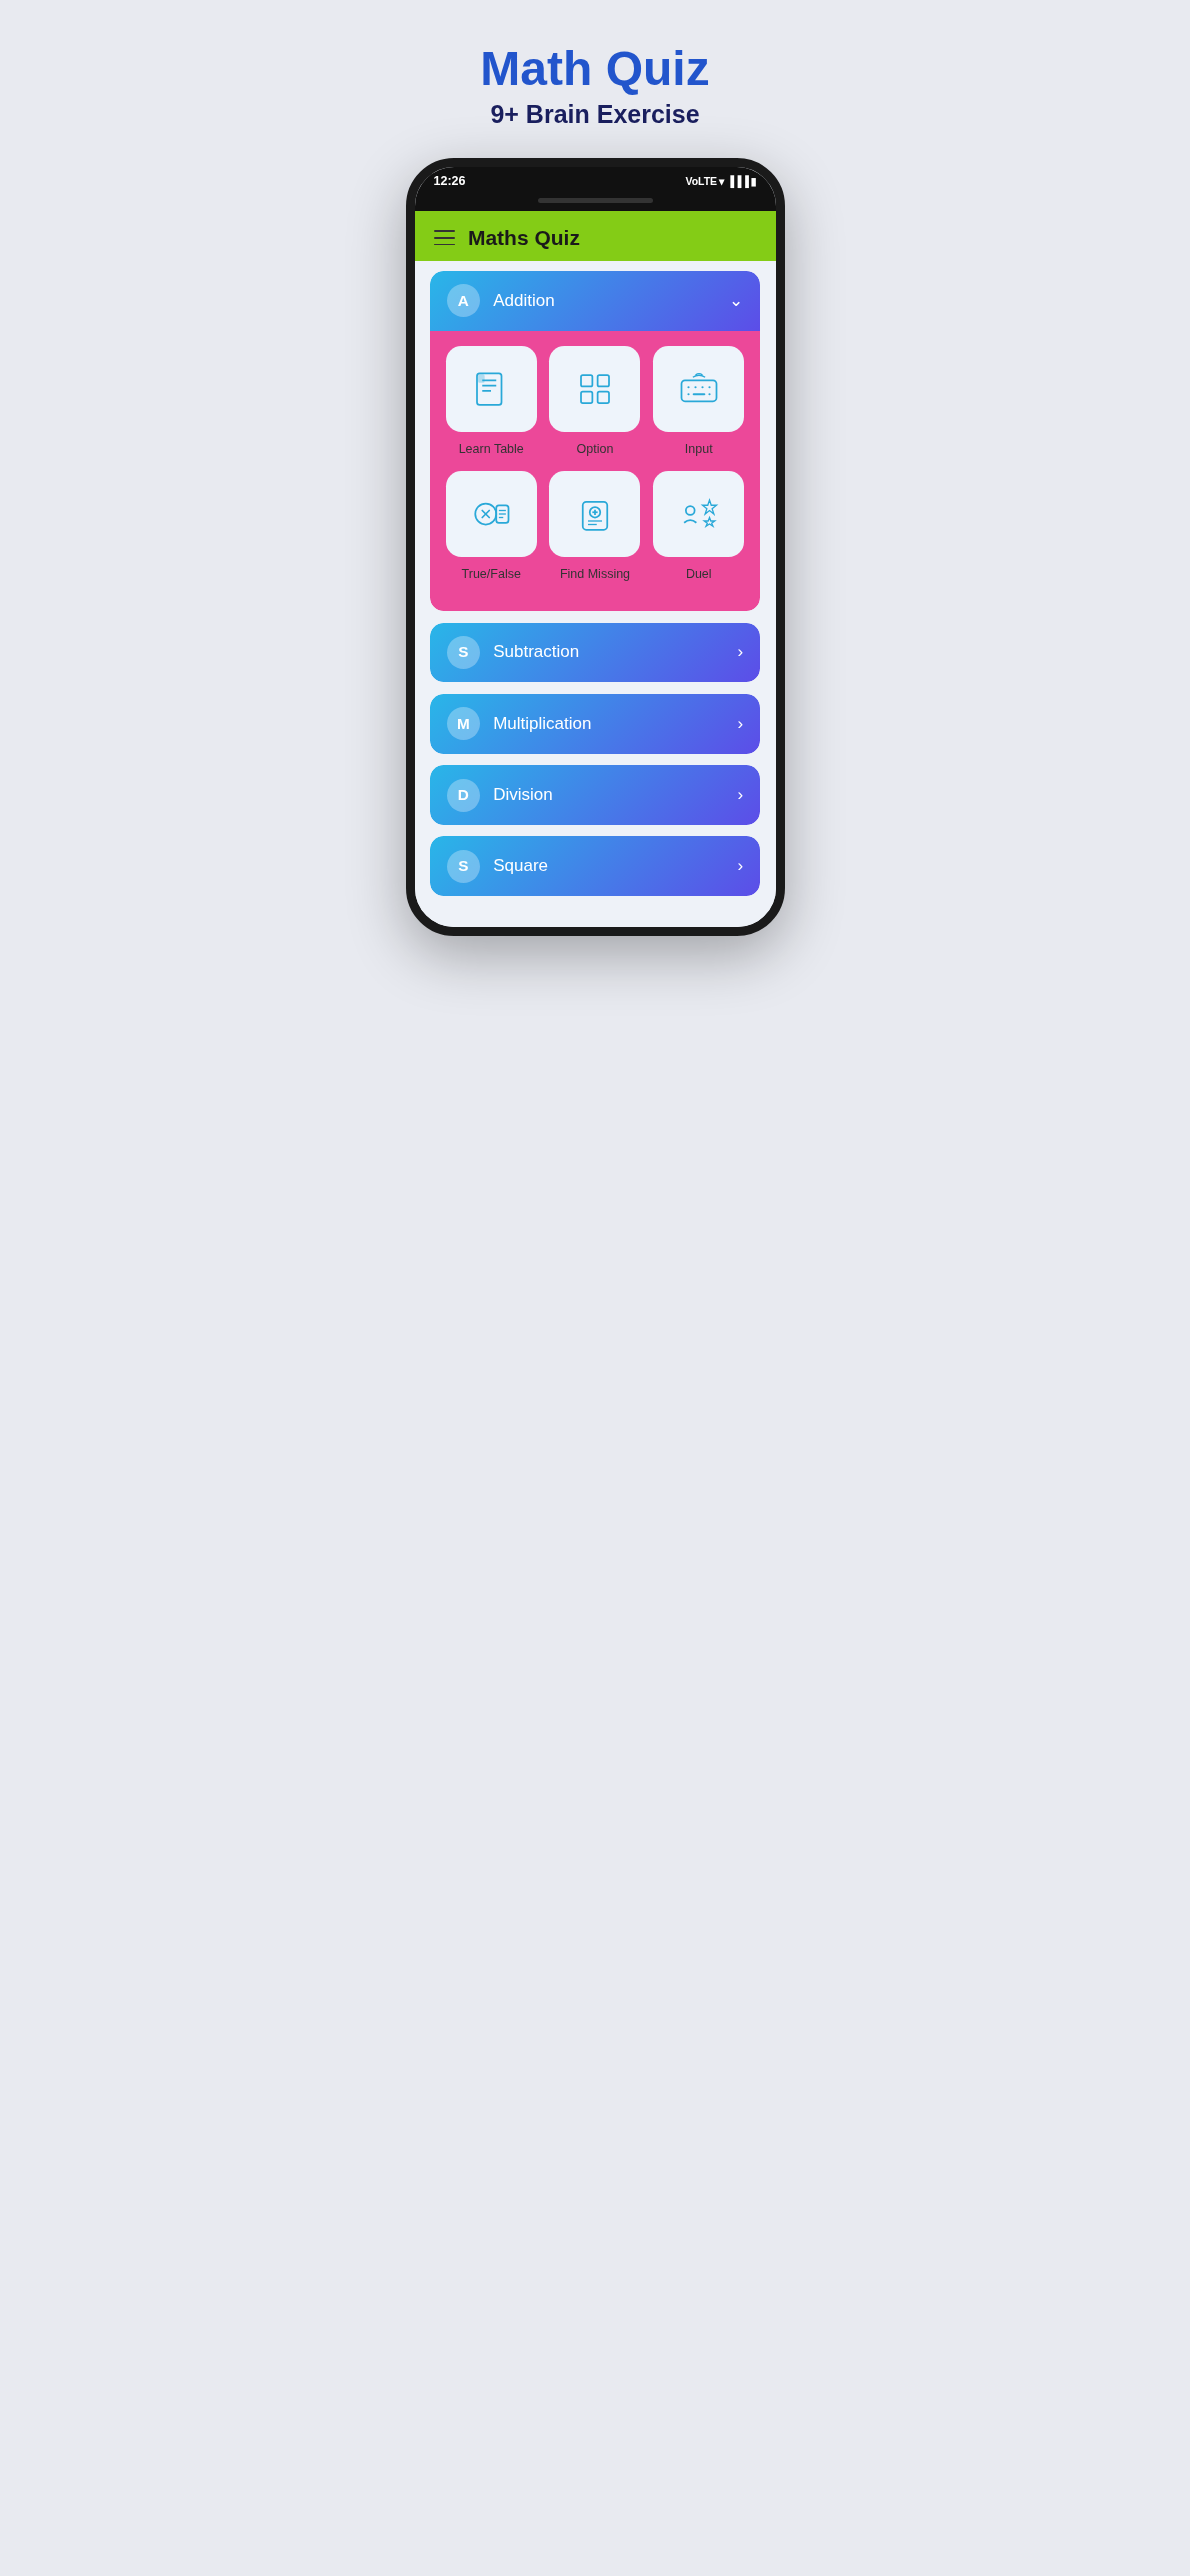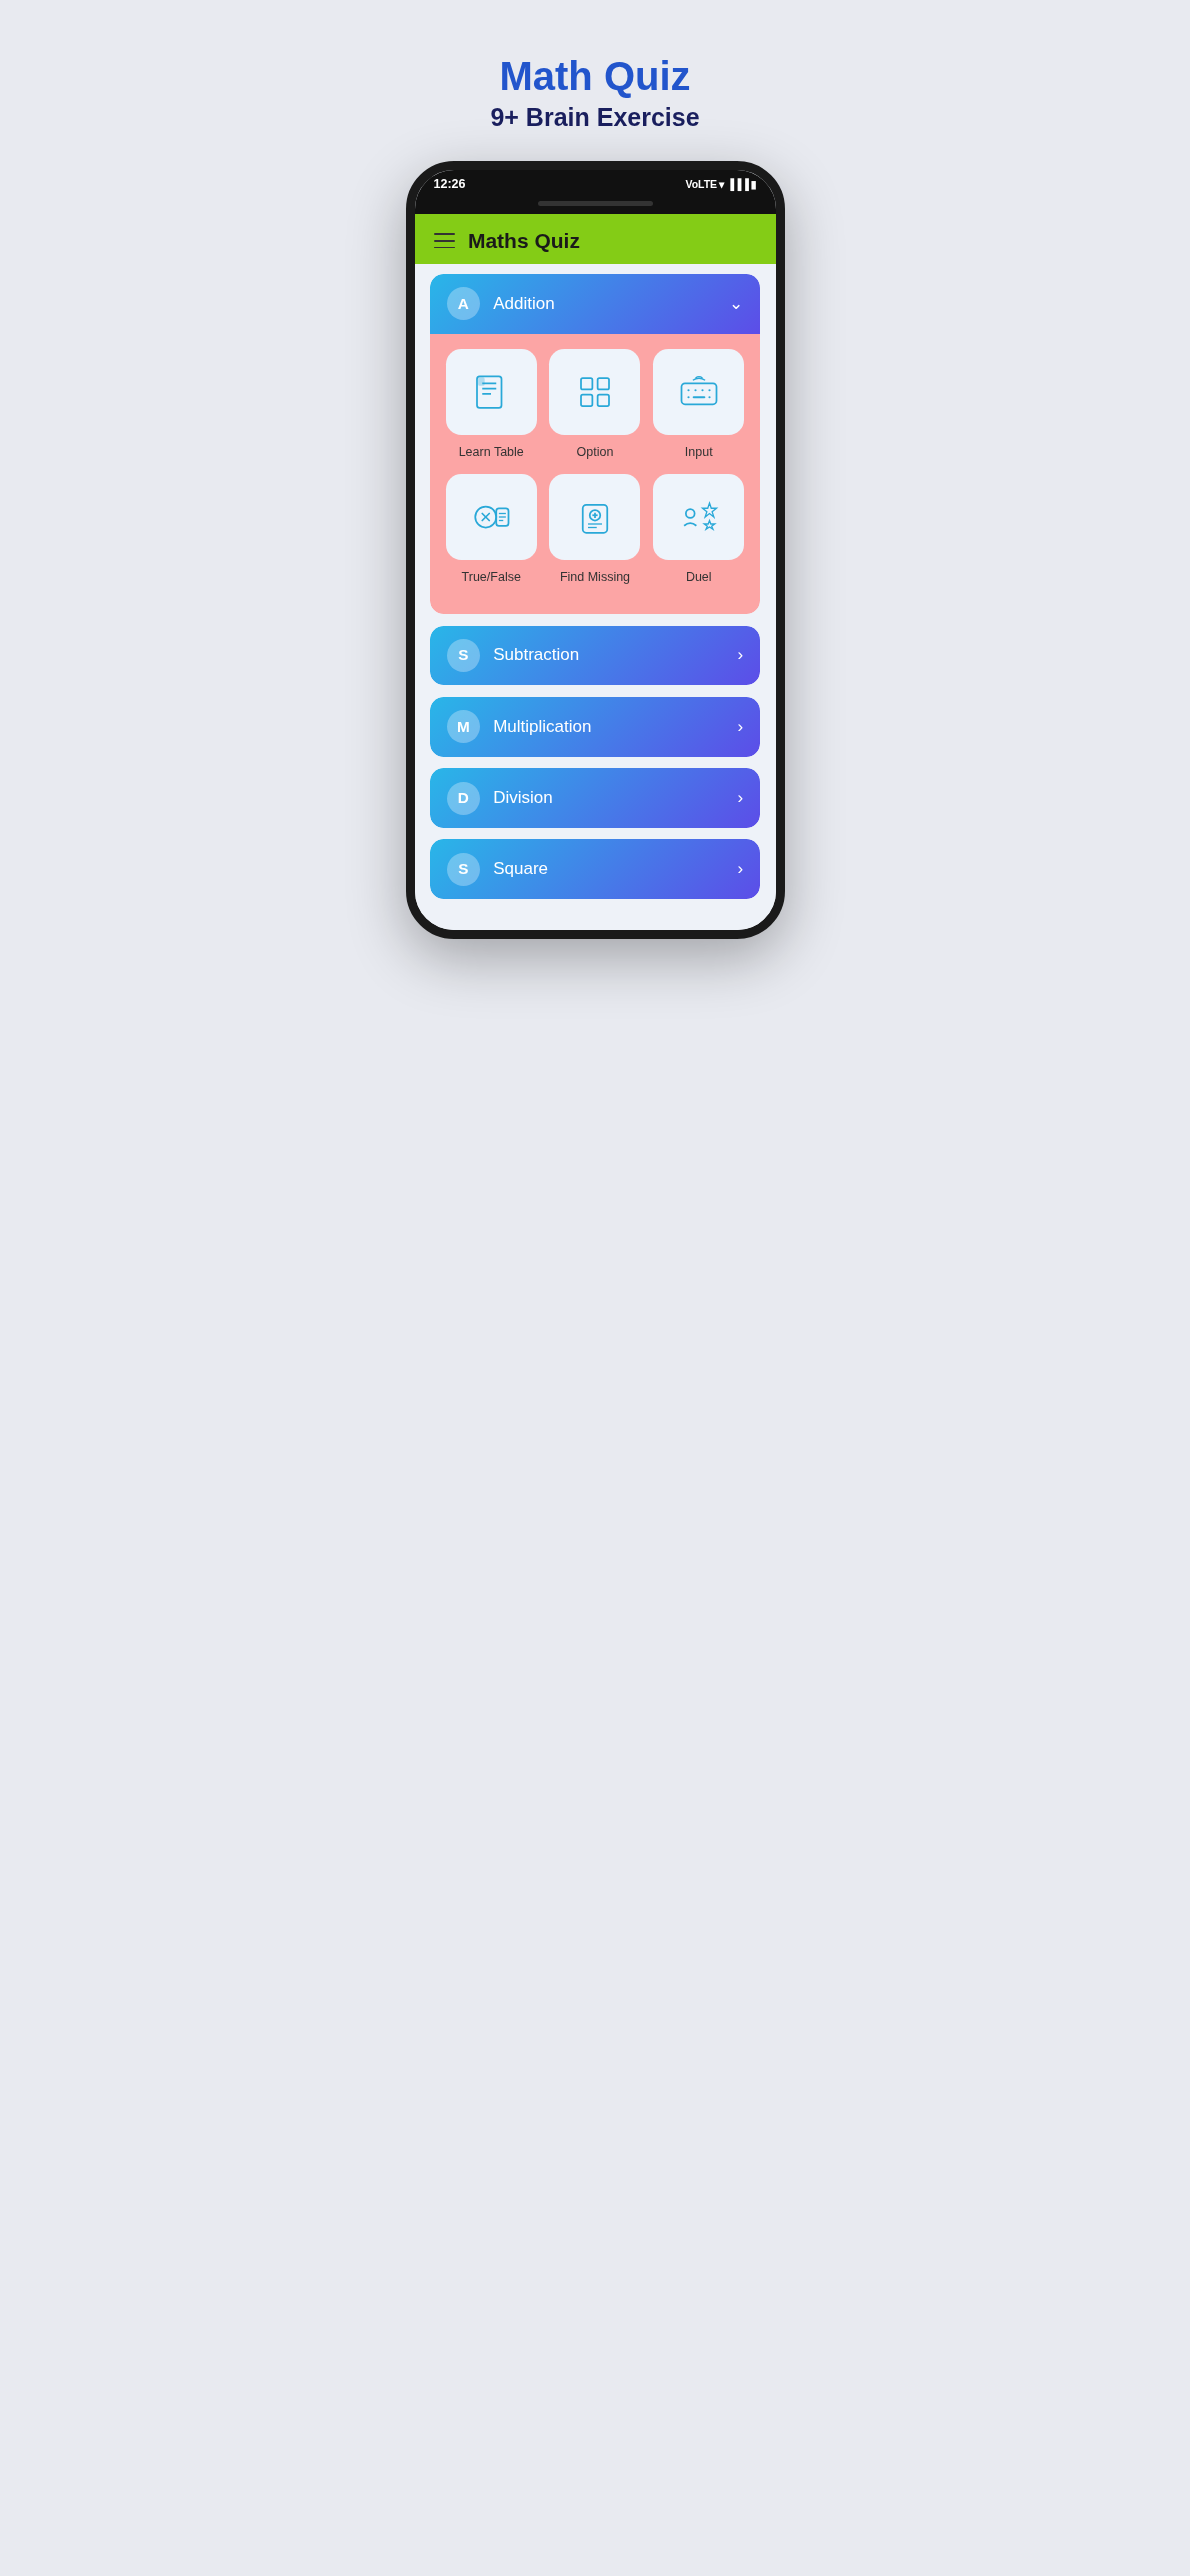--- a/index.html
+++ b/index.html
@@ -16,25 +16,25 @@
     }
 
     .page-wrapper {
       width: 397px;
       display: flex;
       flex-direction: column;
       align-items: center;
     }
 
     .app-title {
-      font-size: 40px;
+      font-size: 48px;
       font-weight: 800;
       color: #2255cc;
       text-align: center;
-      margin-top: 16px;
+      margin-top: 3px;
       margin-bottom: 3.8px;
     }
 
     .app-subtitle {
       font-size: 25px;
       font-weight: 700;
       color: #1a1f5e;
       text-align: center;
       margin-bottom: 29px;
     }
@@ -176,21 +176,21 @@
       font-weight: 400;
     }
 
     .acc-arrow {
       color: white;
       font-size: 17px;
     }
 
     
     .accordion-body {
-      background: #fca5a5;
+      background: #ec4899;
       border-radius: 0 0 13.4px 13.4px;
       padding: 15.3px;
     }
 
     .grid-row {
       display: flex;
       gap: 11.5px;
       margin-bottom: 15.3px;
       justify-content: center;
     }

